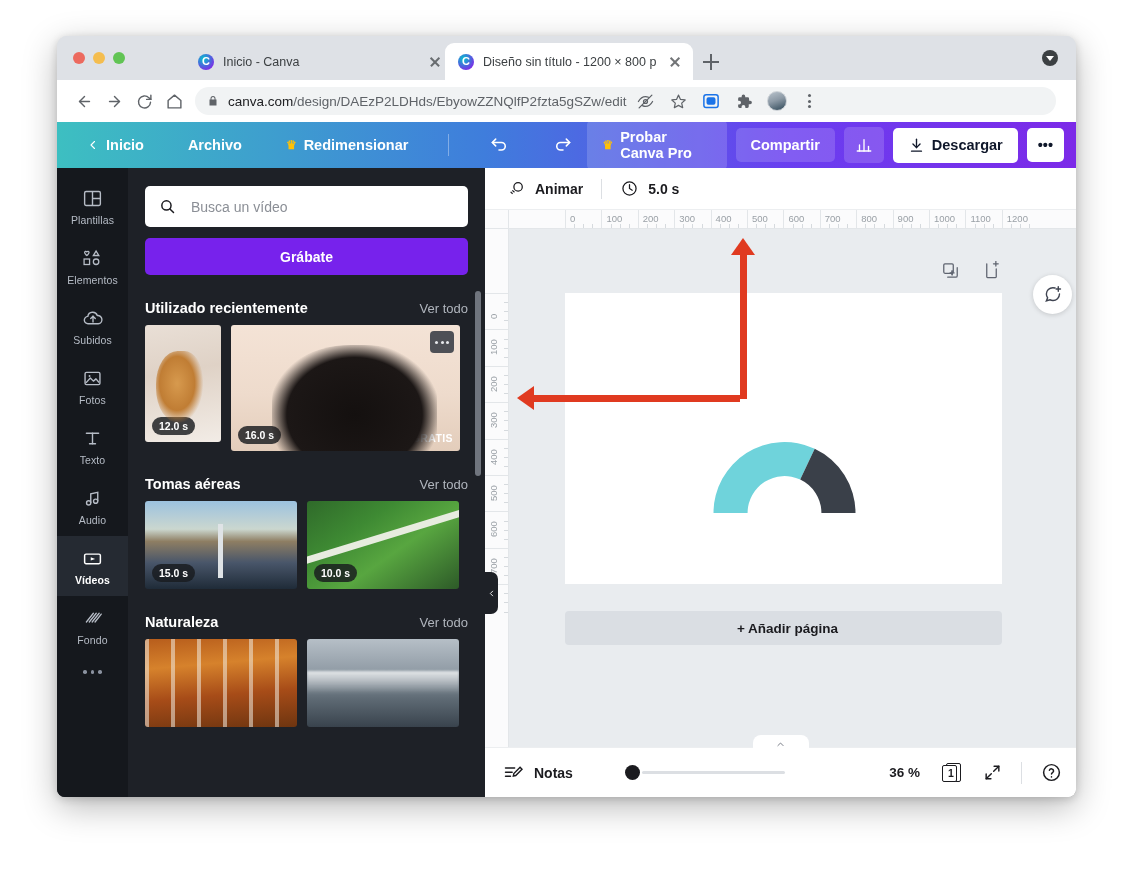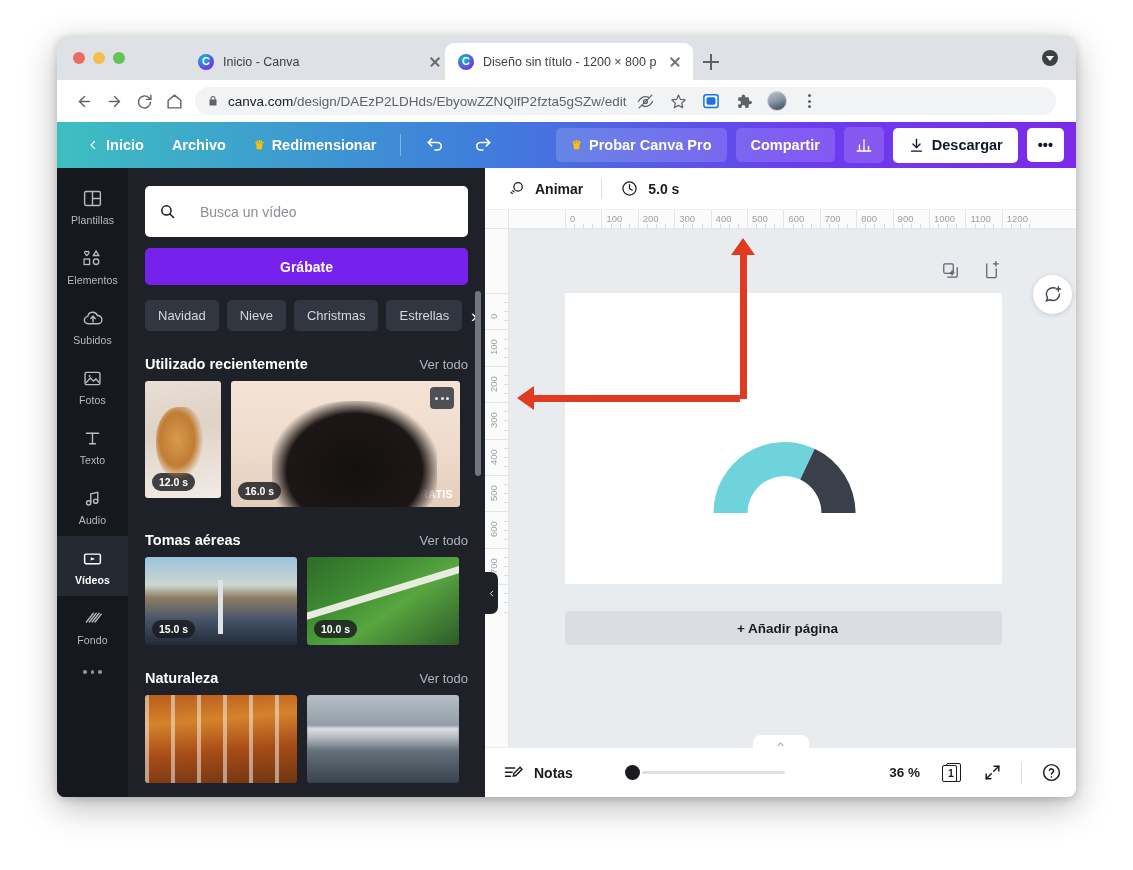--- a/index.html
+++ b/index.html
@@ -105,21 +105,21 @@
   .kebab span { width: 3px; height: 3px; border-radius: 50%; background: #5f6368; }
 
   
   .app { position: relative; width: 1019px; height: 675px; background: #18191b; }
 
   .topbar {
     position: relative; height: 46px;
     background: linear-gradient(90deg,#3dbfc1 0%, #3f7ddc 42%, #6a3ef0 72%, #7c2ae8 100%);
     display: flex; align-items: center; color: #fff;
   }
-  .tb-left { display: flex; align-items: center; gap: 0; padding-left: 16px; }
+  .tb-left { display: flex; align-items: center; gap: 16px; padding-left: 16px; }
   .tb-item {
     display: flex; align-items: center; gap: 7px;
     font-size: 14.5px; font-weight: 600; color: #fff;
     padding: 7px 14px; border-radius: 5px;
   }
   .tb-sep { width: 1px; height: 22px; background: rgba(255,255,255,.35); margin: 0 10px; }
   .icon-undo, .icon-redo { width: 20px; height: 20px; }
   .tb-right { margin-left: auto; display: flex; align-items: center; gap: 9px; padding-right: 12px; }
   .pill {
     display: flex; align-items: center; gap: 7px;
@@ -152,22 +152,22 @@
   .rail-item.active .rail-label { font-weight: 700; }
   .rail-more { color: #8b92a0; padding: 14px 0; display: flex; gap: 4px; }
   .rail-more span { width: 3.5px; height: 3.5px; border-radius: 50%; background: #8b92a0; }
 
   
   .panel {
     width: 357px; flex: 0 0 357px; background: #1e2127;
     position: relative; overflow: hidden; padding: 0 17px;
   }
   .search {
-    margin-top: 18px; height: 51px; background: #fff; border-radius: 5px;
-    display: flex; align-items: center; gap: 24px; padding: 0 14px;
+    margin-top: 18px; height: 41px; background: #fff; border-radius: 5px;
+    display: flex; align-items: center; gap: 15px; padding: 0 14px;
   }
   .search input {
     border: 0; outline: 0; flex: 1; font-size: 14px; color: #1b1b1f;
     font-family: "Liberation Sans", sans-serif; background: transparent;
   }
   .search input::placeholder { color: #8b8f96; }
   .record-btn {
     margin-top: 11px; height: 37px; border-radius: 5px; background: #7722ec;
     display: flex; align-items: center; justify-content: center;
     color: #fff; font-size: 14px; font-weight: 700;
@@ -619,27 +619,20 @@
                 <circle cx="10.5" cy="10.5" r="6.5"></circle>
                 <line x1="15.4" y1="15.4" x2="20.5" y2="20.5"></line>
               </svg>
             <input value="" placeholder="Busca un vídeo" style="">
           </div>
 
           <div class="record-btn">
             <span>Grábate</span>
           </div>
 
-          <div class="chiprow">
-            <span class="chip">Navidad</span>
-            <span class="chip">Nieve</span>
-            <span class="chip">Christmas</span>
-            <span class="chip">Estrellas</span>
-            <span class="chip-next">›</span>
-          </div>
 
           <div class="sec-head">
             <span class="sec-title">Utilizado recientemente</span>
             <span class="sec-more">Ver todo</span>
           </div>
           <div class="grid2">
             <div class="thumb img-kitten" style="width:76px;height:117px">
               <span class="dur">12.0 s</span>
             </div>
             <div class="thumb img-blackcat" style="width:229px;height:126px">

